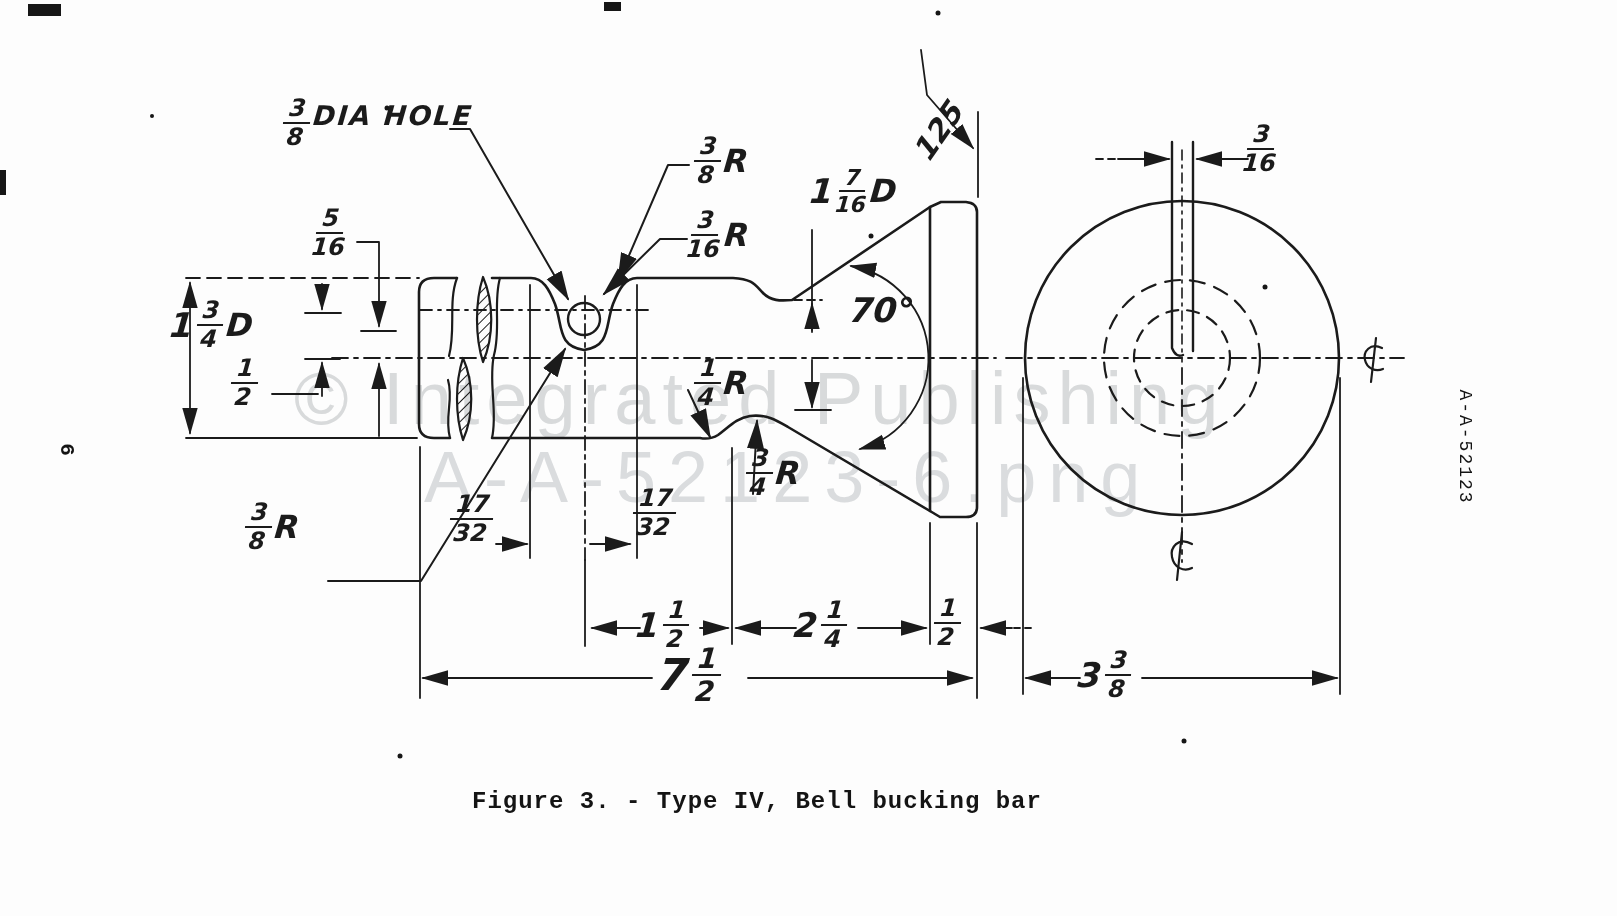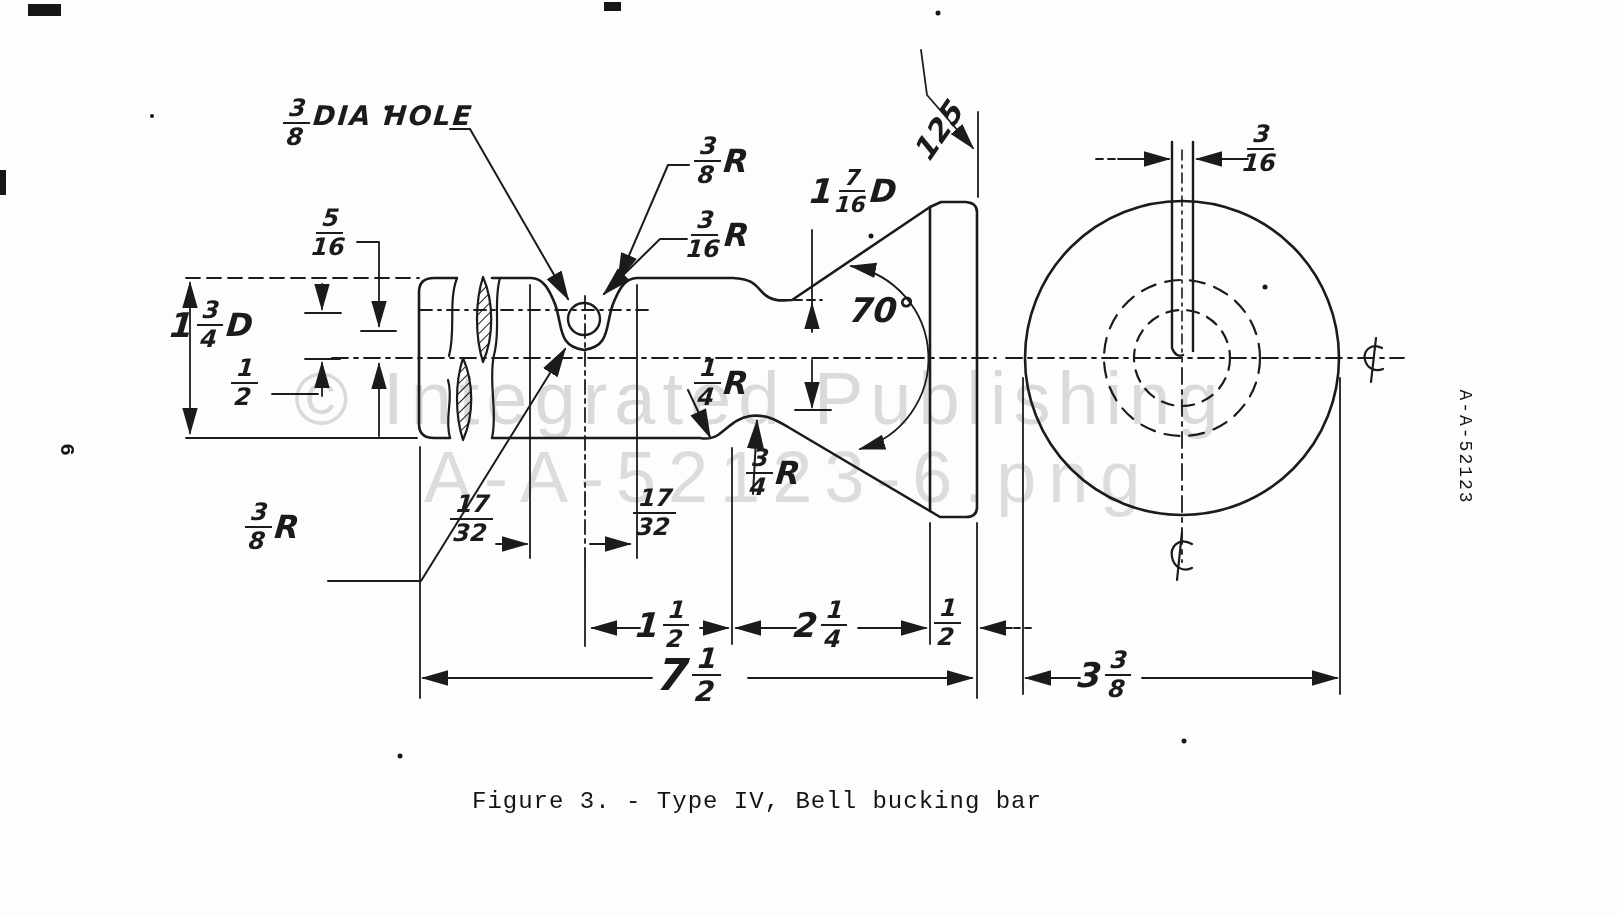--- a/index.html
+++ b/index.html
@@ -43,21 +43,21 @@
   .p-214{left:794px;top:598px;}
   .p-halfbot{left:934px;top:596px;}
   .p-712{left:658px;top:644px;}
   .p-712 .frac{font-size:28px;}
   .p-712 .whole{font-size:44px;}
   .p-316slot{left:1244px;top:122px;}
   .p-338{left:1078px;top:648px;}
 
   
   .caption{position:absolute;left:472px;top:788px;z-index:3;color:#141414;
-           font-family:"Liberation Mono",monospace;font-size:24px;font-weight:normal;letter-spacing:1px;white-space:nowrap;}
+           font-family:"Liberation Mono",monospace;font-size:24px;font-weight:bold;letter-spacing:1px;white-space:nowrap;}
   .doc-code{position:absolute;left:1407px;top:437px;width:116px;text-align:center;z-index:3;color:#141414;
             font-family:"Liberation Mono",monospace;font-size:18px;letter-spacing:2px;transform:rotate(90deg);}
   .page-num{position:absolute;left:60px;top:438px;z-index:3;color:#141414;
             font-family:"Liberation Mono",monospace;font-size:21px;font-weight:bold;transform:rotate(90deg);}
 </style>
 </head>
 <body>
 
 <div class="page">
 

